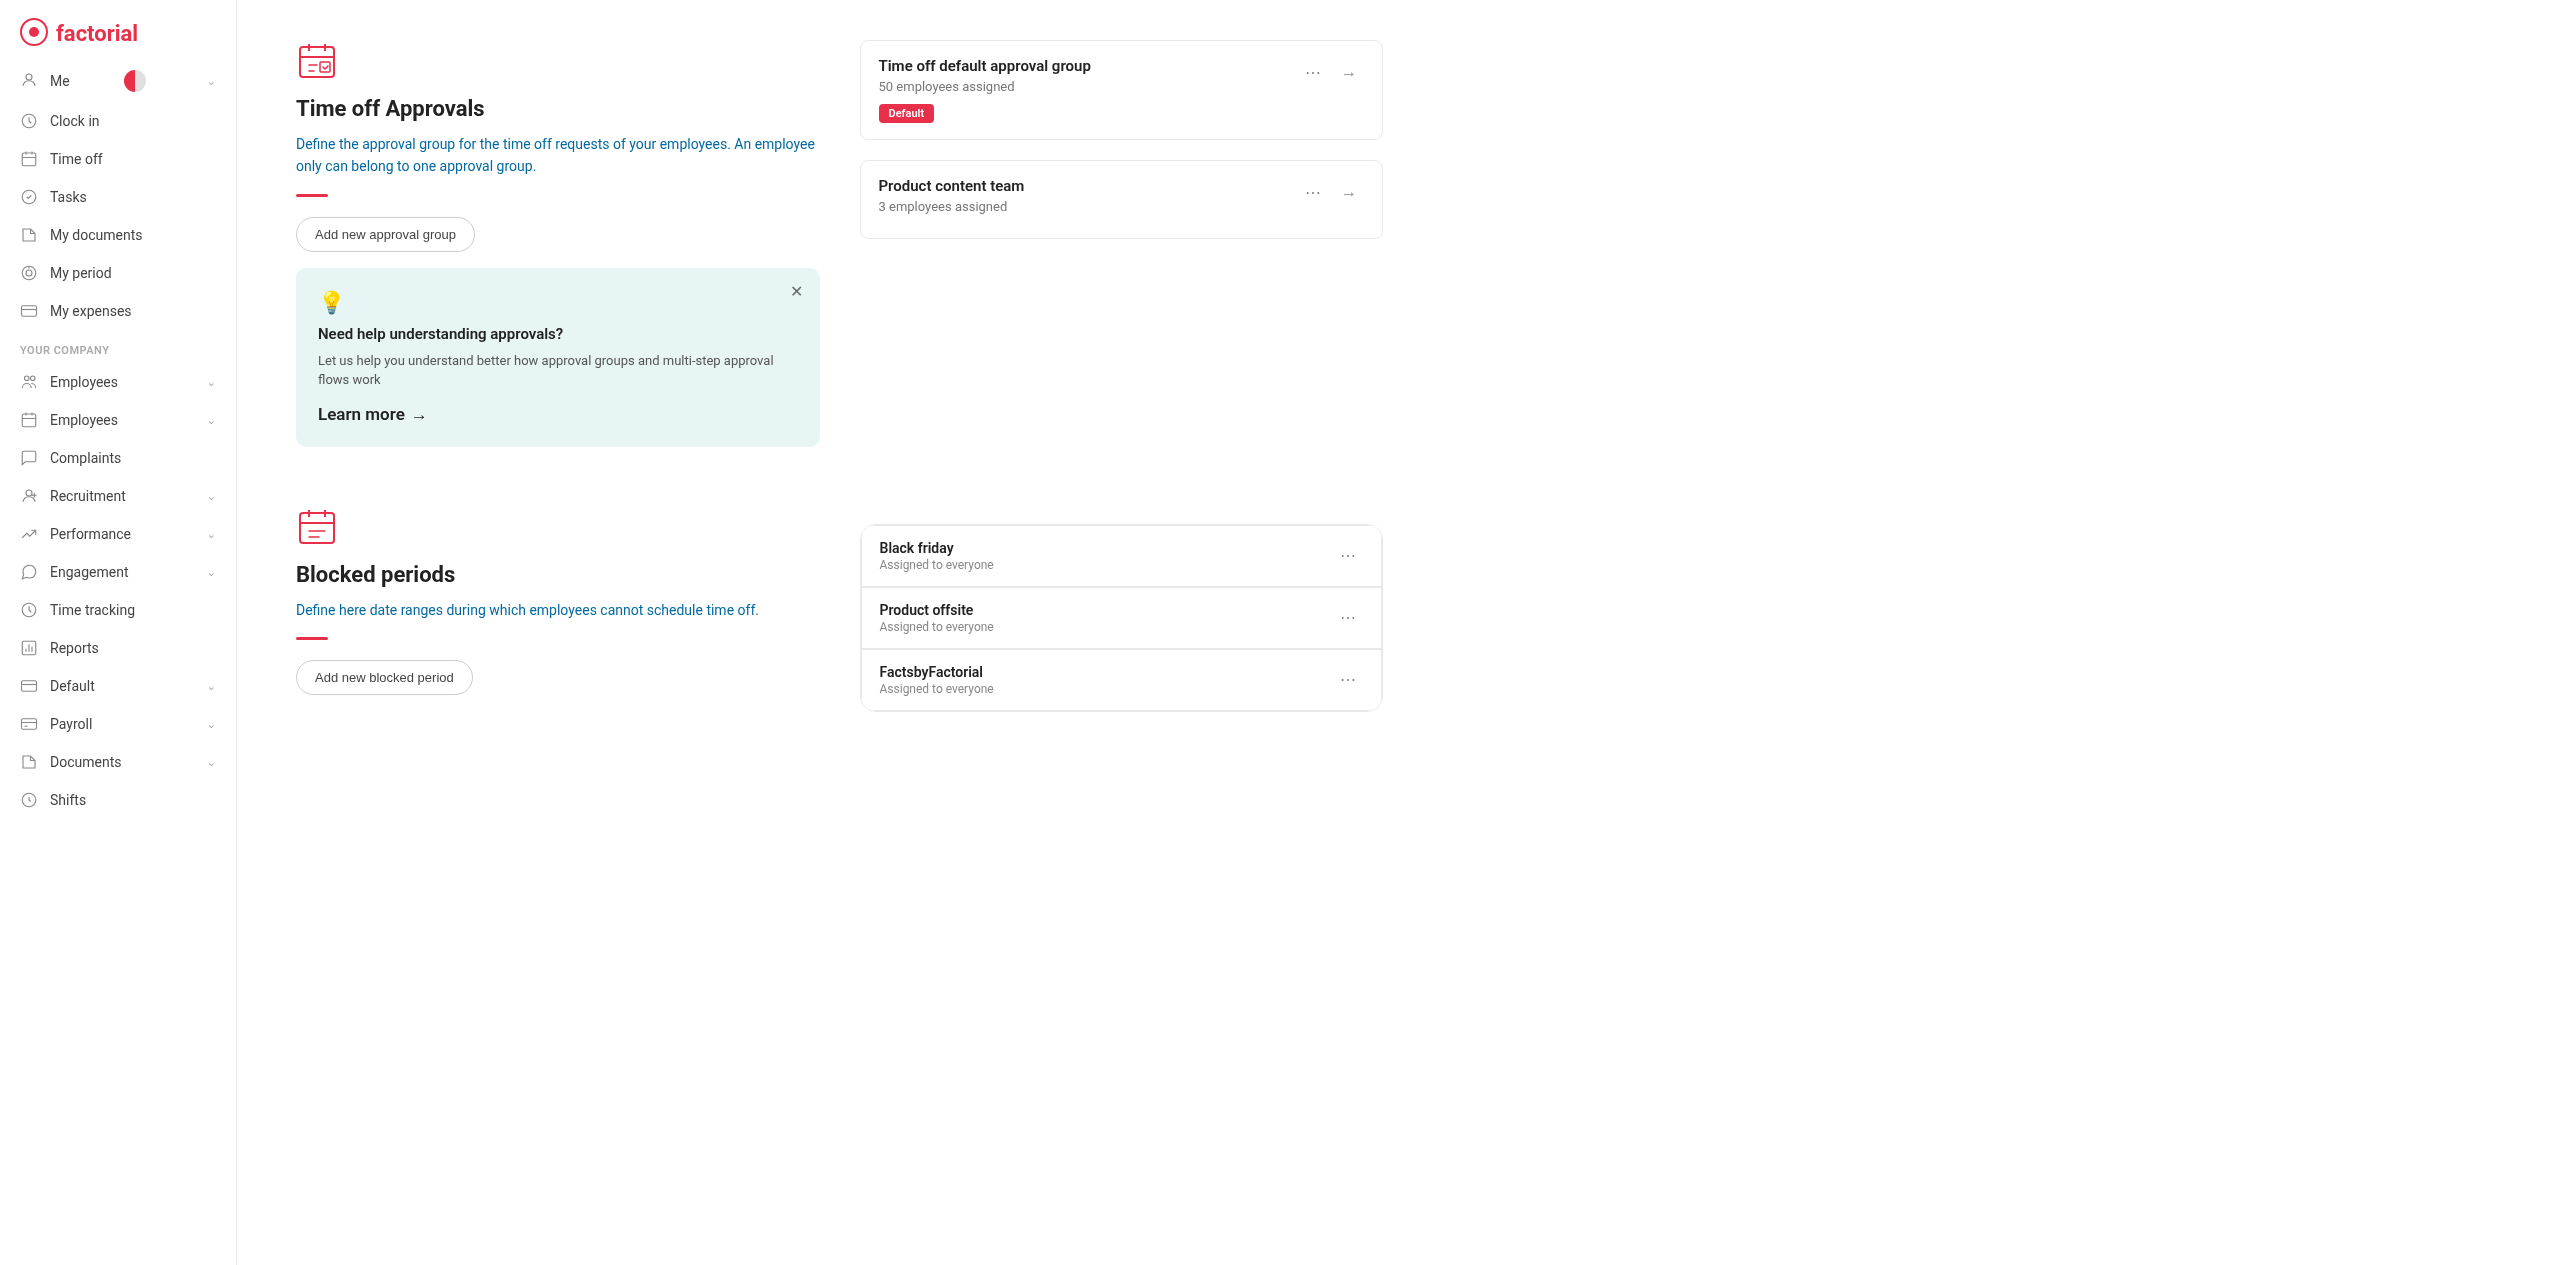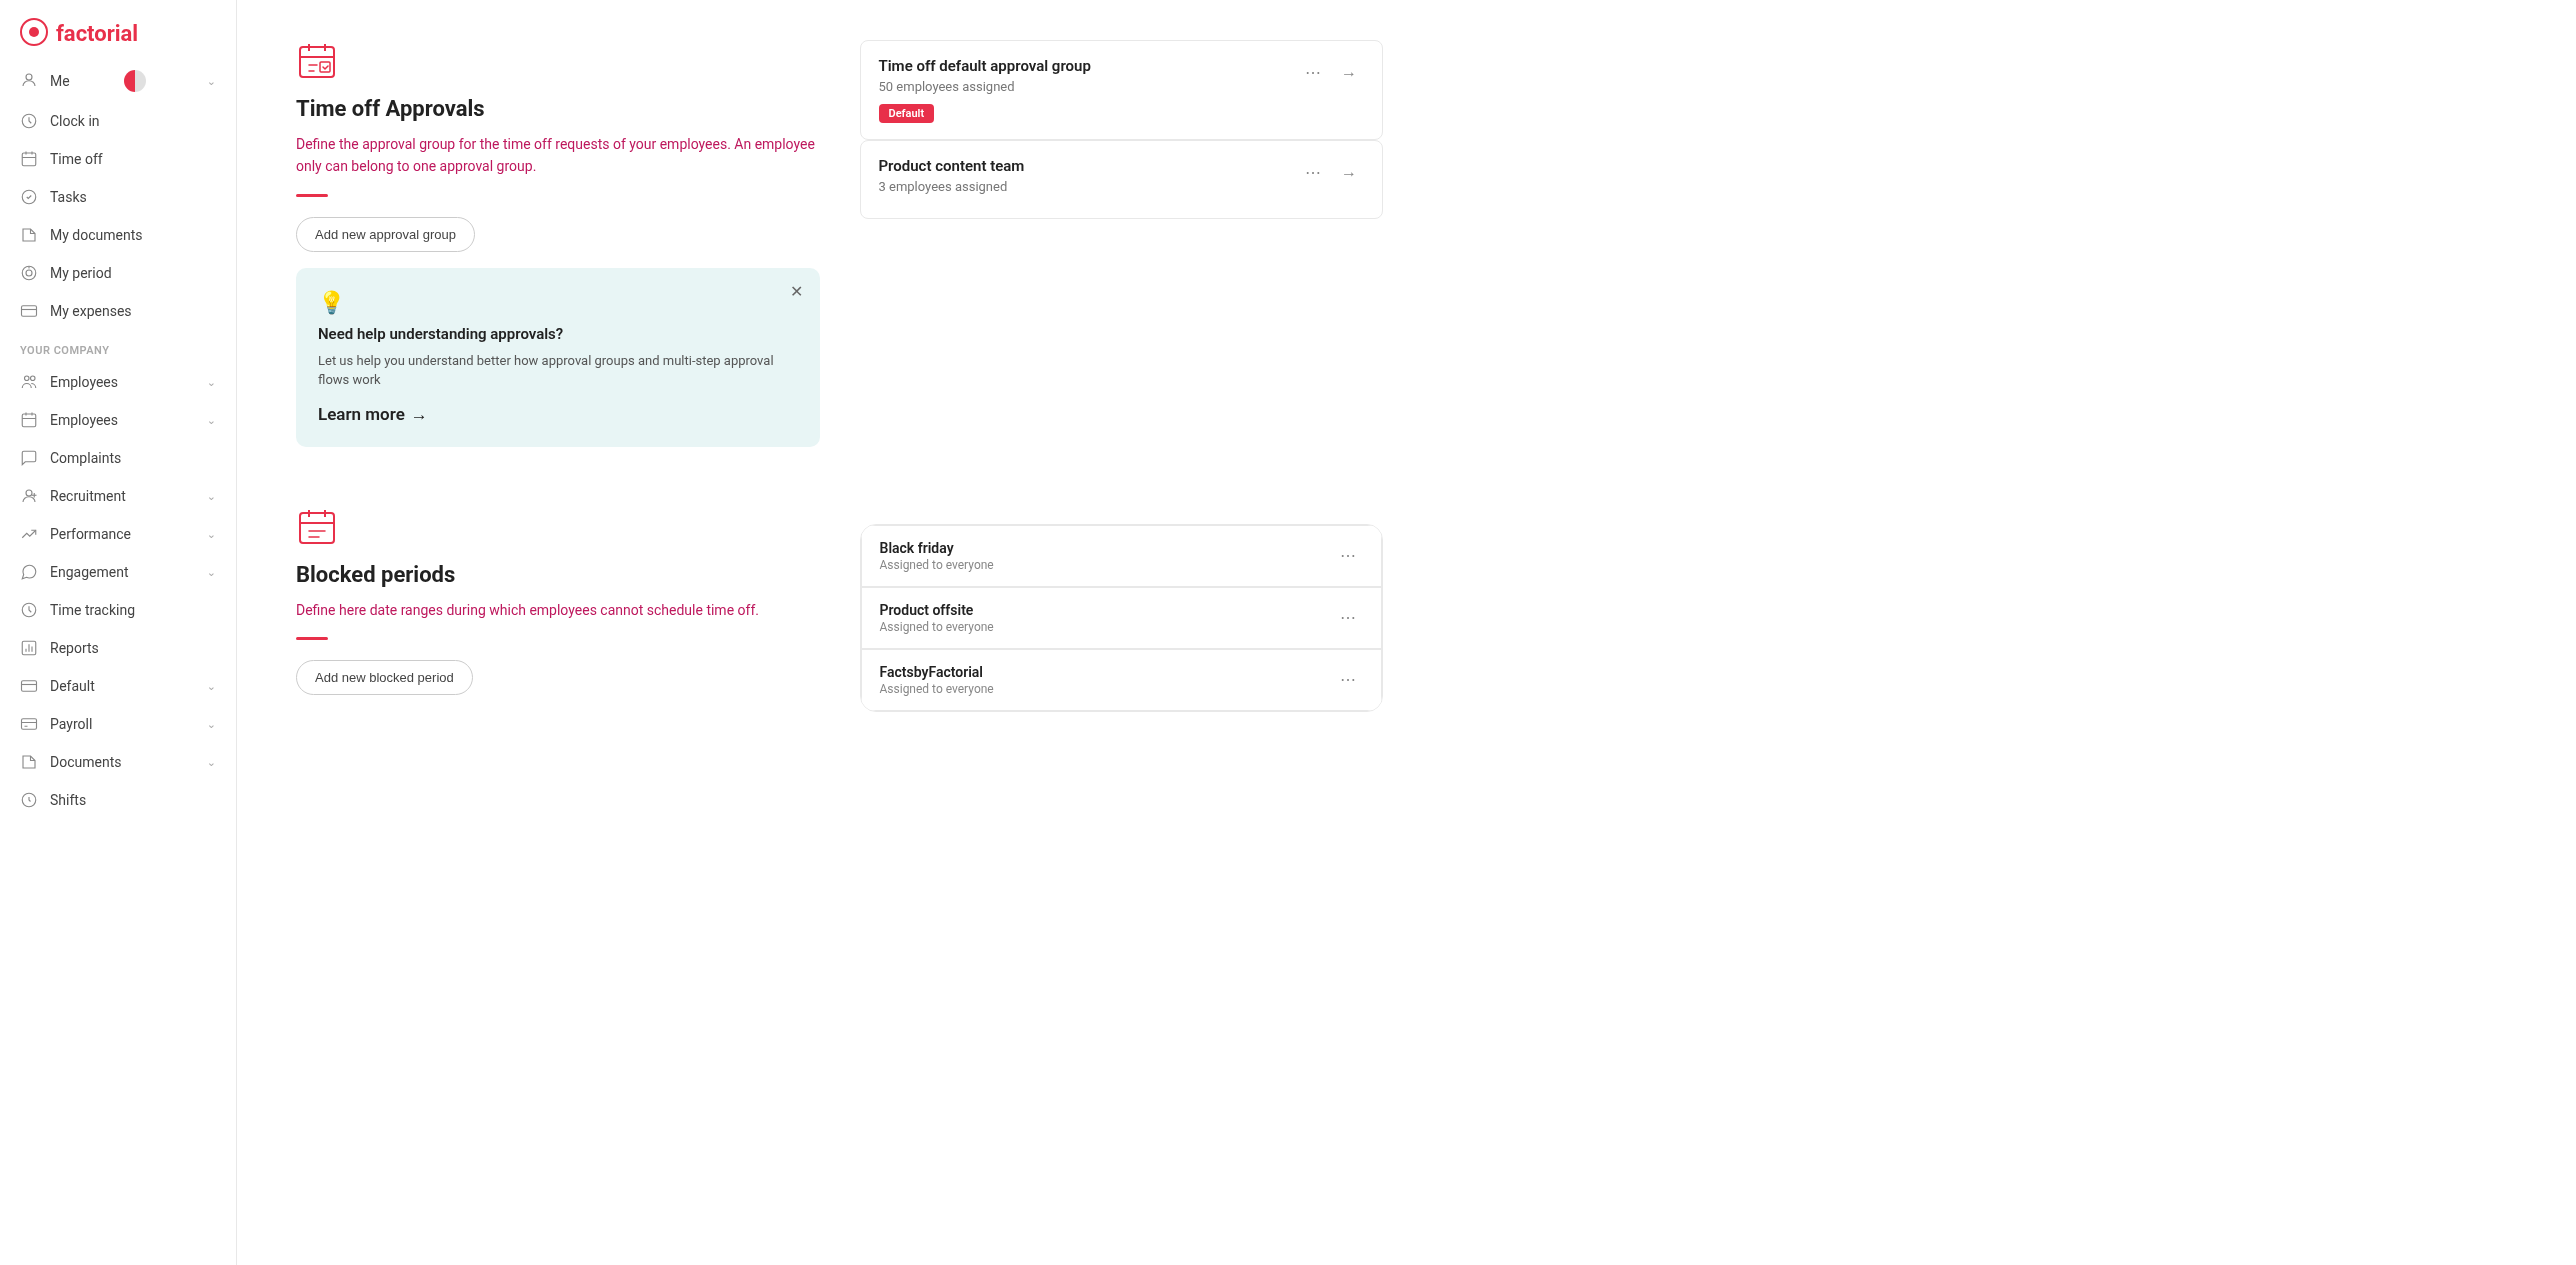--- a/index.html
+++ b/index.html
@@ -107,21 +107,21 @@
       margin-bottom: 14px;
     }
     .section-title {
       font-size: 22px;
       font-weight: 700;
       color: #222;
       margin-bottom: 12px;
     }
     .section-desc {
       font-size: 14px;
-      color: #be185d;
+      color: #0369a1;
       line-height: 1.6;
       margin-bottom: 16px;
     }
     .red-divider {
       width: 32px;
       height: 3px;
       background: #e8304a;
       margin-bottom: 20px;
       border-radius: 2px;
     }
@@ -137,21 +137,21 @@
       cursor: pointer;
       font-weight: 500;
     }
 
     
     .section-right { }
     .approval-card {
       border: 1px solid #e8e8e8;
       border-radius: 8px;
       padding: 16px 18px;
-      margin-bottom: 0;
+      margin-bottom: 20px;
       background: #fff;
       display: flex;
       align-items: flex-start;
       justify-content: space-between;
     }
     .card-info { flex: 1; }
     .card-title {
       font-size: 15px;
       font-weight: 600;
       color: #222;

